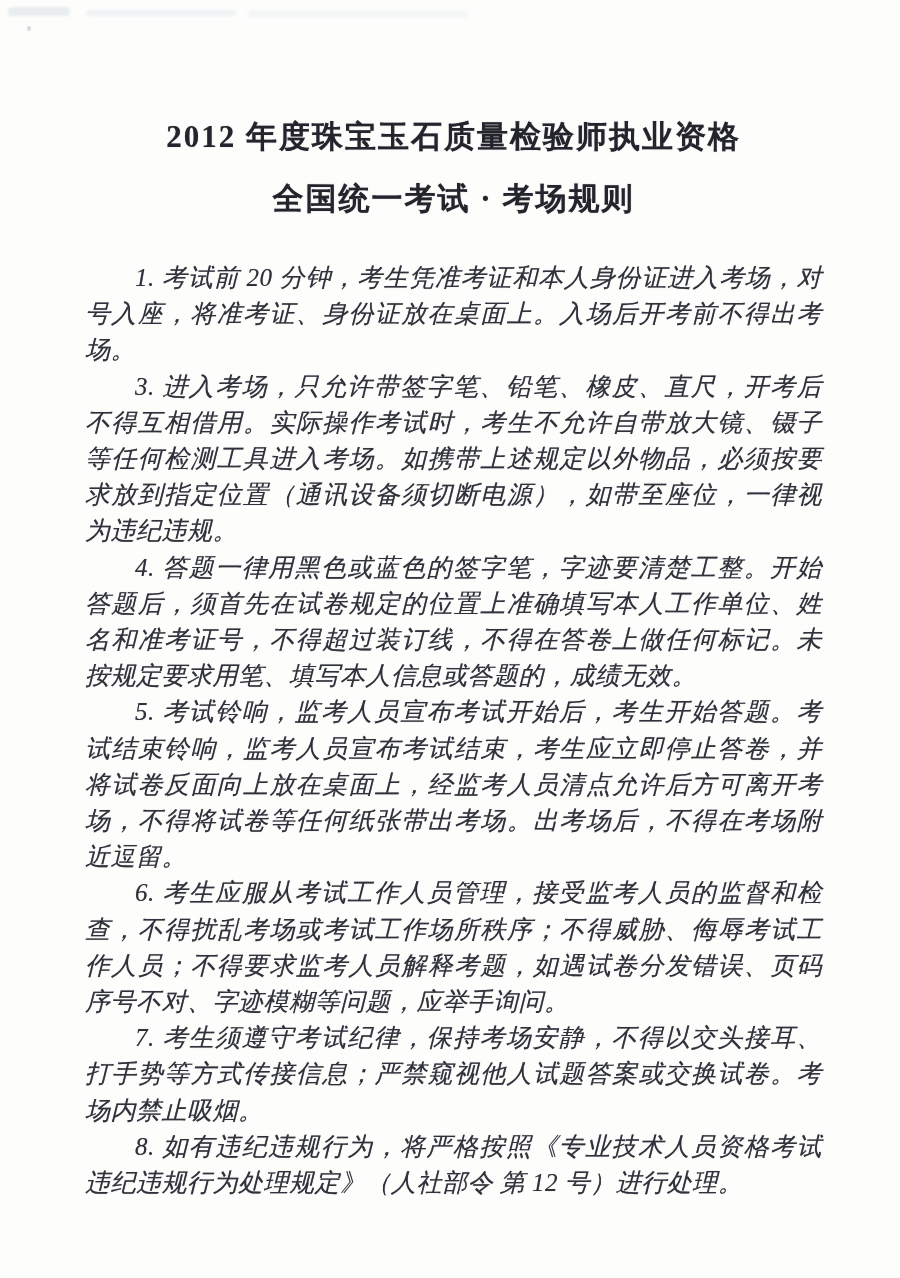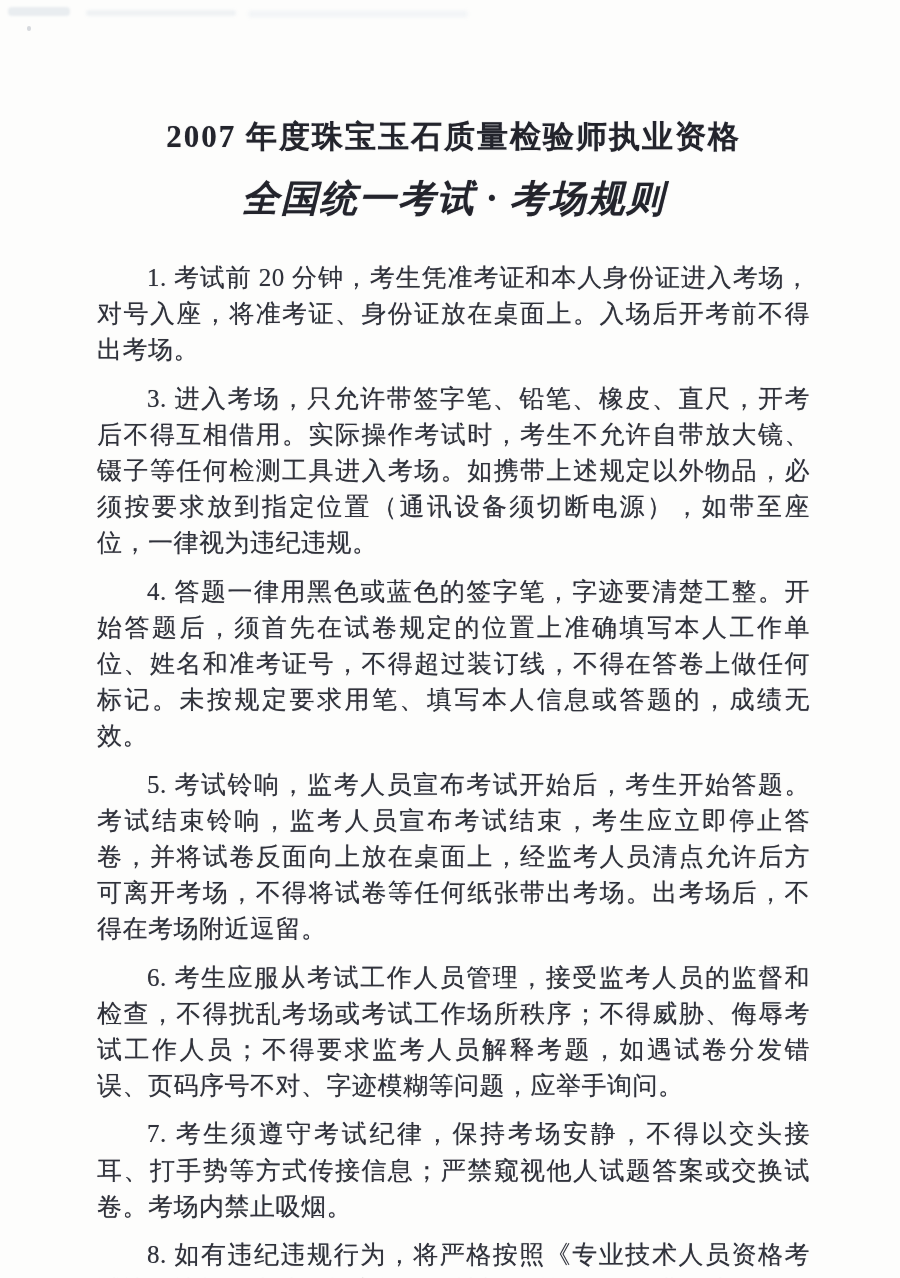--- a/index.html
+++ b/index.html
@@ -41,53 +41,53 @@
     letter-spacing: 2px;
     color: #23242c;
     text-shadow: 0 0 1px rgba(30,32,44,0.45);
   }
   .title-line-1 {
     font-size: 31px;
     line-height: 42px;
     margin: 0;
   }
   .title-line-2 {
-    font-size: 37px;
+    font-size: 31px;
     line-height: 42px;
     margin: 20px 0 2px 0;
-    font-style: italic;
   }
   .rules {
     margin-top: 40px;
     font-size: 25px;
     line-height: 36.2px;
     letter-spacing: 0.5px;
     text-align: justify;
     text-shadow: 0 0 0.7px rgba(48,50,60,0.55);
   }
   .rules p {
-    margin: 12px;
+    margin: 0;
     padding: 0;
     text-indent: 2em;
+    font-style: italic;
   }
 </style>
 </head>
 <body>
 
 <div class="page">
 
   <div class="smudge smudge-1"></div>
   <div class="smudge smudge-2"></div>
   <div class="smudge smudge-3"></div>
   <div class="smudge smudge-4"></div>
 
   <div class="content">
 
     <div class="title-block">
-      <h1 class="title-line-1">2007 年度珠宝玉石质量检验师执业资格</h1>
+      <h1 class="title-line-1">2012 年度珠宝玉石质量检验师执业资格</h1>
       <h1 class="title-line-2">全国统一考试 · 考场规则</h1>
     </div>
 
     <div class="rules">
       <p>1. 考试前 20 分钟，考生凭准考证和本人身份证进入考场，对号入座，将准考证、身份证放在桌面上。入场后开考前不得出考场。</p>
       <p>3. 进入考场，只允许带签字笔、铅笔、橡皮、直尺，开考后不得互相借用。实际操作考试时，考生不允许自带放大镜、镊子等任何检测工具进入考场。如携带上述规定以外物品，必须按要求放到指定位置（通讯设备须切断电源），如带至座位，一律视为违纪违规。</p>
       <p>4. 答题一律用黑色或蓝色的签字笔，字迹要清楚工整。开始答题后，须首先在试卷规定的位置上准确填写本人工作单位、姓名和准考证号，不得超过装订线，不得在答卷上做任何标记。未按规定要求用笔、填写本人信息或答题的，成绩无效。</p>
       <p>5. 考试铃响，监考人员宣布考试开始后，考生开始答题。考试结束铃响，监考人员宣布考试结束，考生应立即停止答卷，并将试卷反面向上放在桌面上，经监考人员清点允许后方可离开考场，不得将试卷等任何纸张带出考场。出考场后，不得在考场附近逗留。</p>
       <p>6. 考生应服从考试工作人员管理，接受监考人员的监督和检查，不得扰乱考场或考试工作场所秩序；不得威胁、侮辱考试工作人员；不得要求监考人员解释考题，如遇试卷分发错误、页码序号不对、字迹模糊等问题，应举手询问。</p>
       <p>7. 考生须遵守考试纪律，保持考场安静，不得以交头接耳、打手势等方式传接信息；严禁窥视他人试题答案或交换试卷。考场内禁止吸烟。</p>

